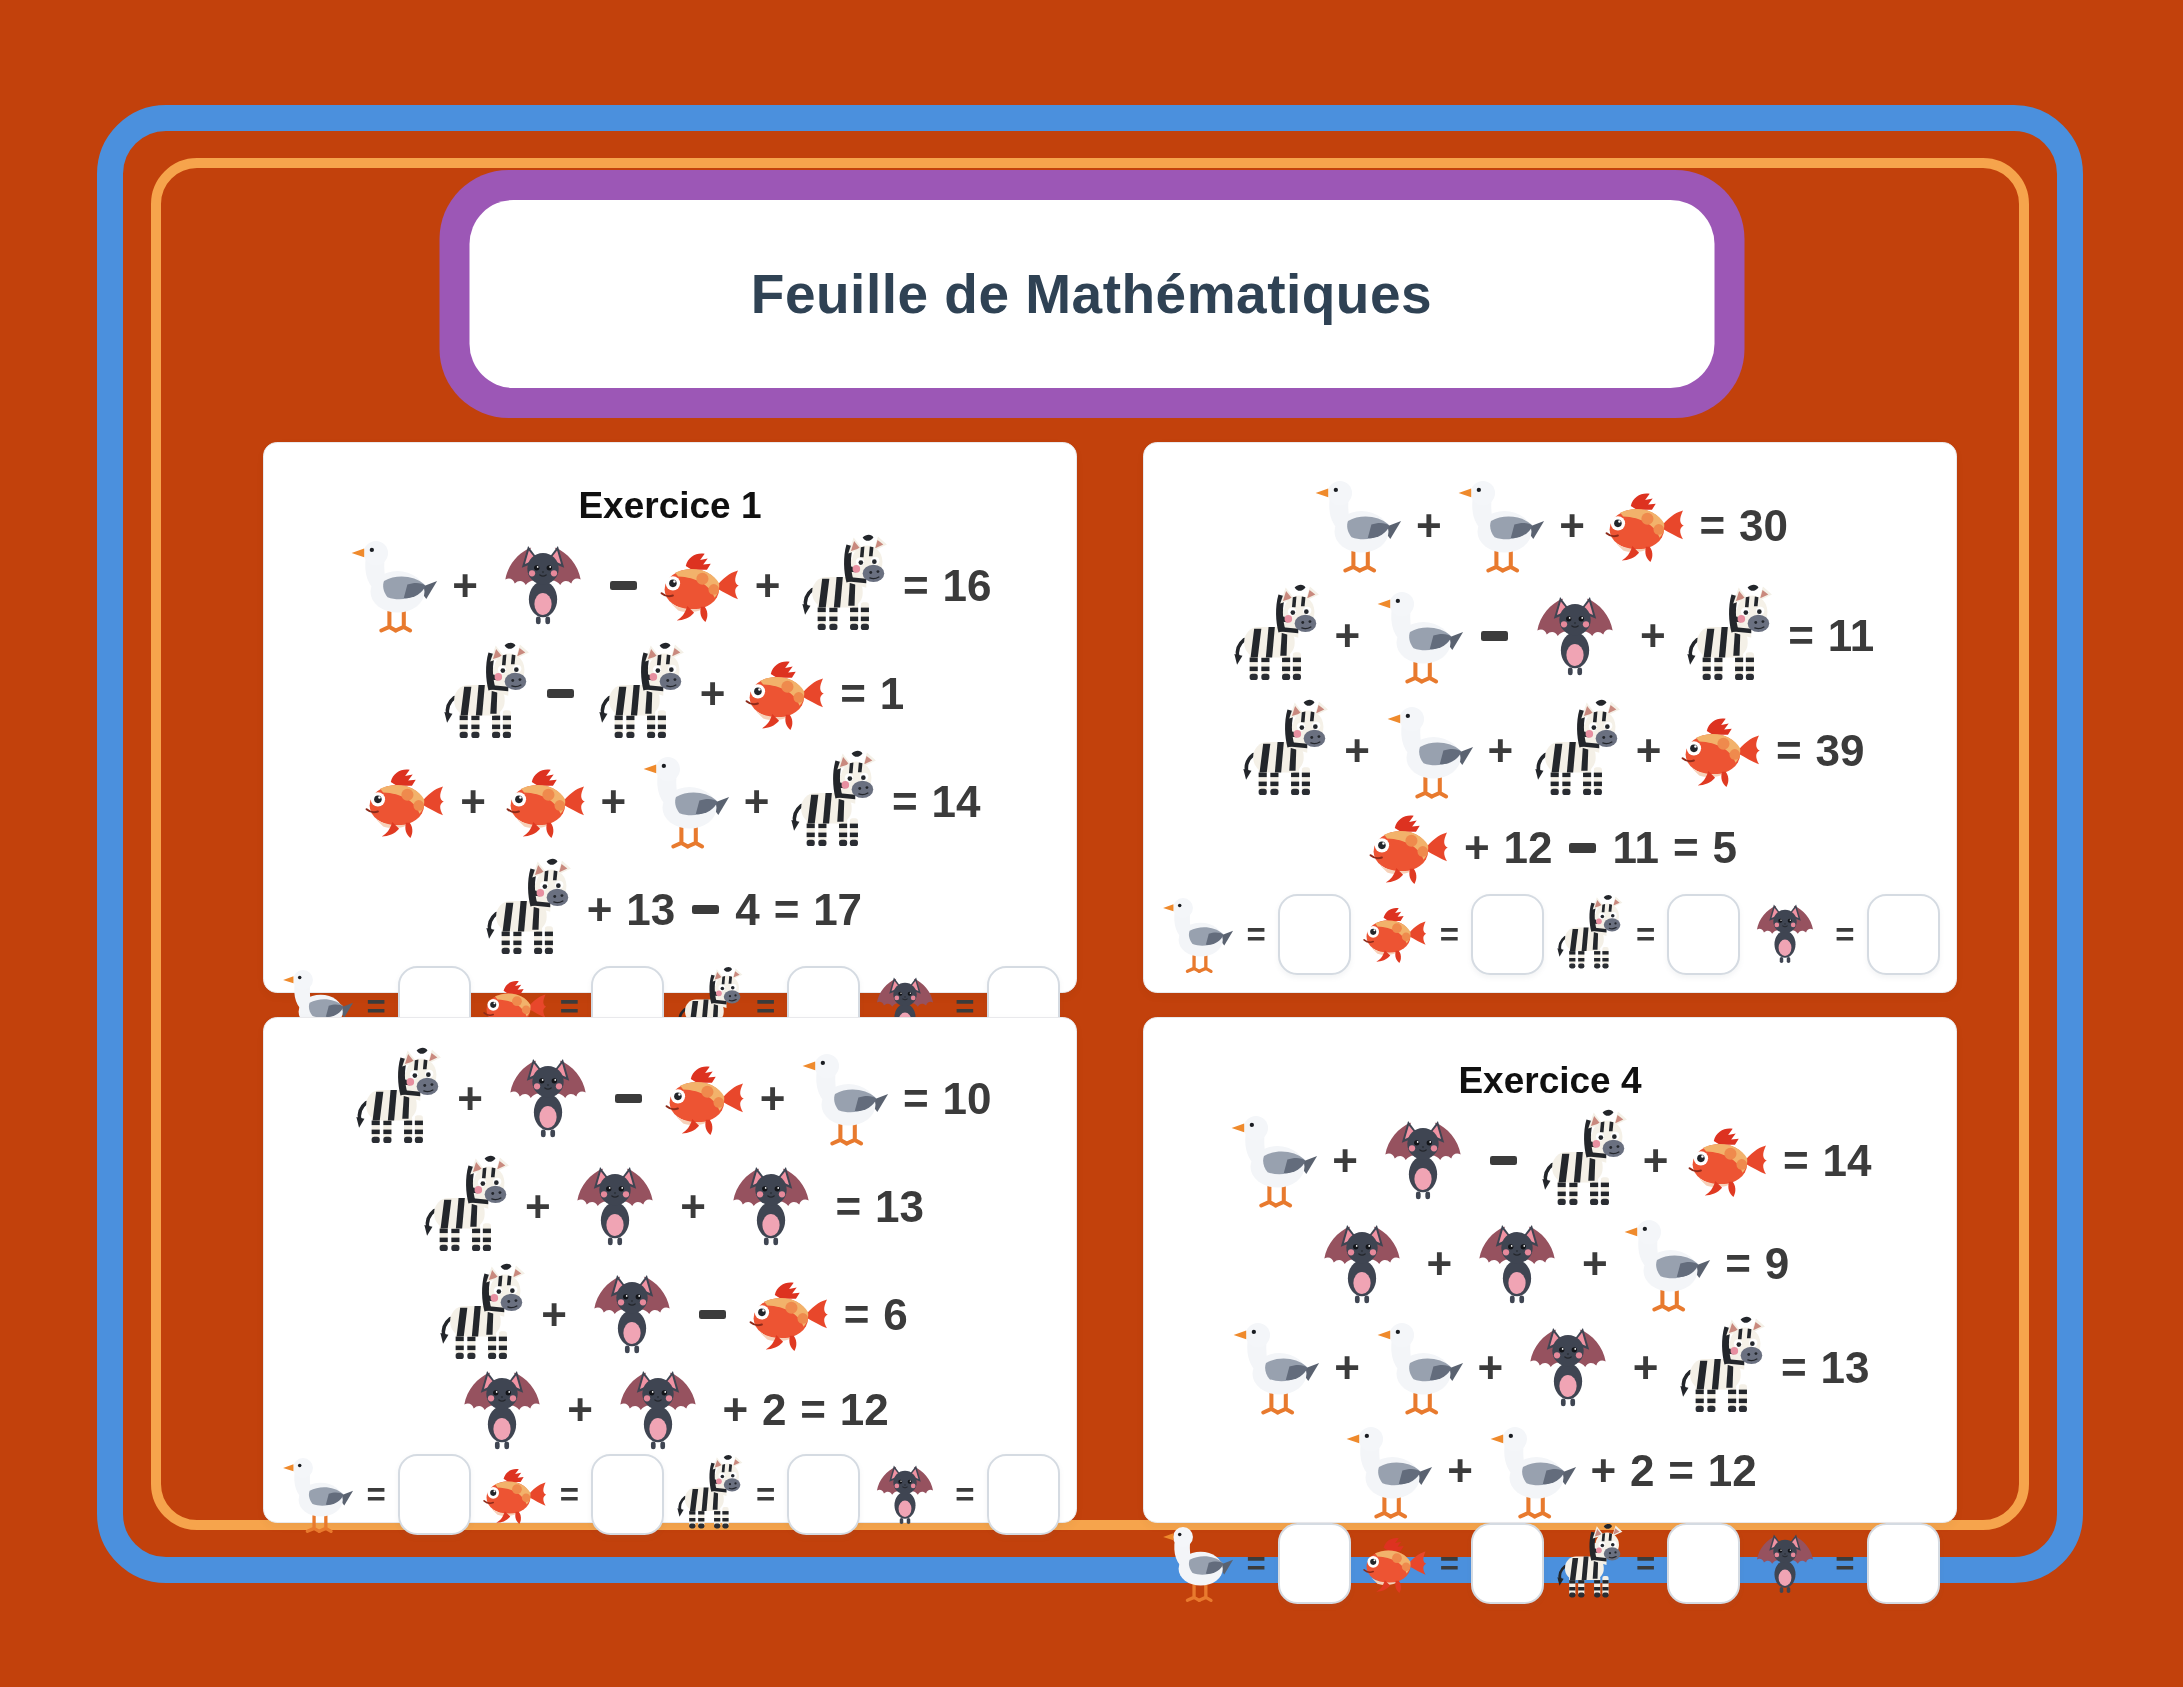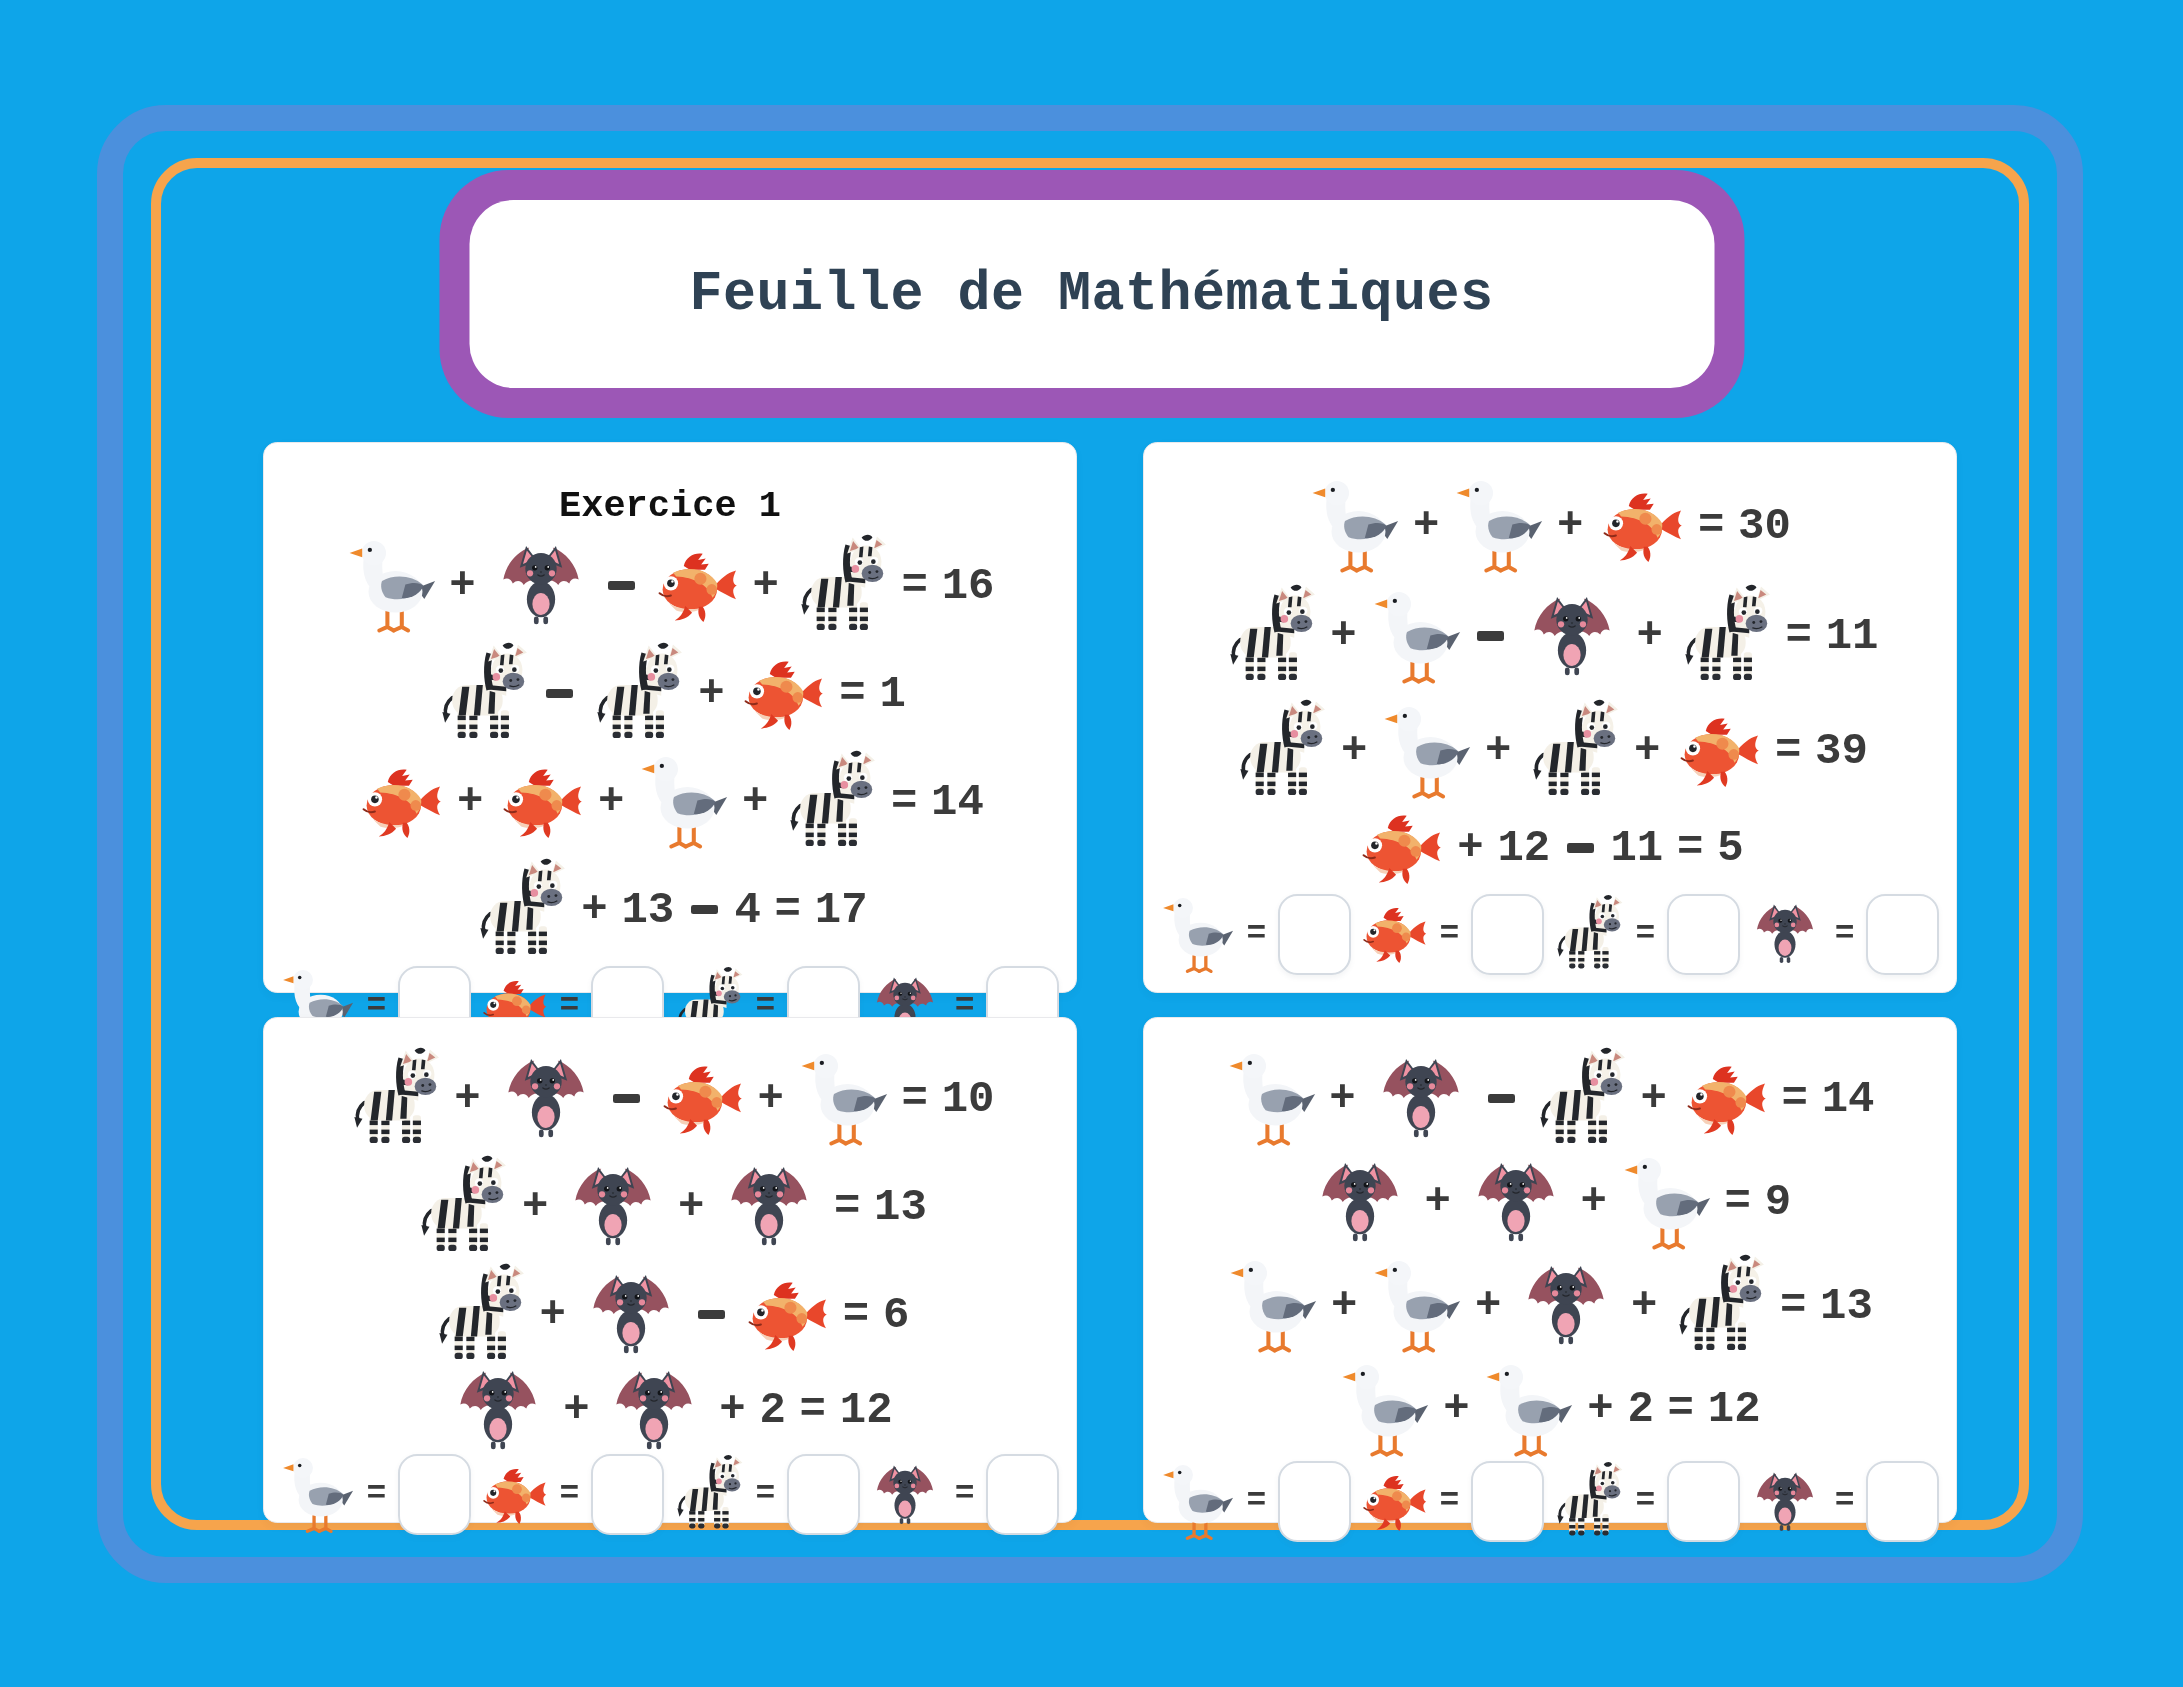--- a/index.html
+++ b/index.html
@@ -1,17 +1,17 @@
 <!DOCTYPE html>
 <html style="font-size:7.4px"><head>
 <meta charset="utf-8">
 <style>
   html,body{margin:0;padding:0;background:#ffffff;}
-  .page{position:relative;width:2183px;height:1687px;background:#0ea5e9;overflow:hidden;
-        font-family:Liberation Mono, monospace;}
+  .page{position:relative;width:2183px;height:1687px;background:#c2410c;overflow:hidden;
+        font-family:Liberation Sans, sans-serif;}
   .frame-blue{position:absolute;left:97px;top:105px;width:1986px;height:1478px;
         border:26px solid #4B90DD;border-radius:69px;box-sizing:border-box;}
   .frame-orange{position:absolute;left:27.6px;top:27px;right:27.6px;bottom:27px;
         border:10px solid #F6A44C;border-radius:46px;}
   .banner{position:absolute;top:170px;left:50%;transform:translateX(-50%);
         width:1305px;height:248px;background:#9C57B6;border-radius:69px;z-index:3;}
   .banner-inner{position:absolute;inset:30px;background:#ffffff;border-radius:44px;
         display:flex;align-items:center;justify-content:center;}
   .page-title{margin:0;font-size:55px;font-weight:800;color:#2F4254;letter-spacing:0.5px;}
   .grid{position:absolute;left:263px;top:442px;display:grid;z-index:2;
@@ -434,20 +434,21 @@
           <div class="ans-group">
             <svg viewBox="0 0 130 105" width="76" height="62" class="icon">
               <use href="#sym-bat"></use>
             </svg>
             <span class="ans-eq">=</span>
             <div class="ans-box"></div>
           </div>
         </div>
       </section>
       <section class="card">
+        <h2 class="card-title">Exercice 4</h2>
         <div class="eq-area">
           <div class="eq-row">
             <svg viewBox="0 0 100 110" width="90" height="99" class="icon">
               <use href="#sym-seagull"></use>
             </svg>
             <span class="op">+</span>
             <svg viewBox="0 0 130 105" width="102" height="83" class="icon">
               <use href="#sym-bat"></use>
             </svg>
             <span class="minus"></span>

